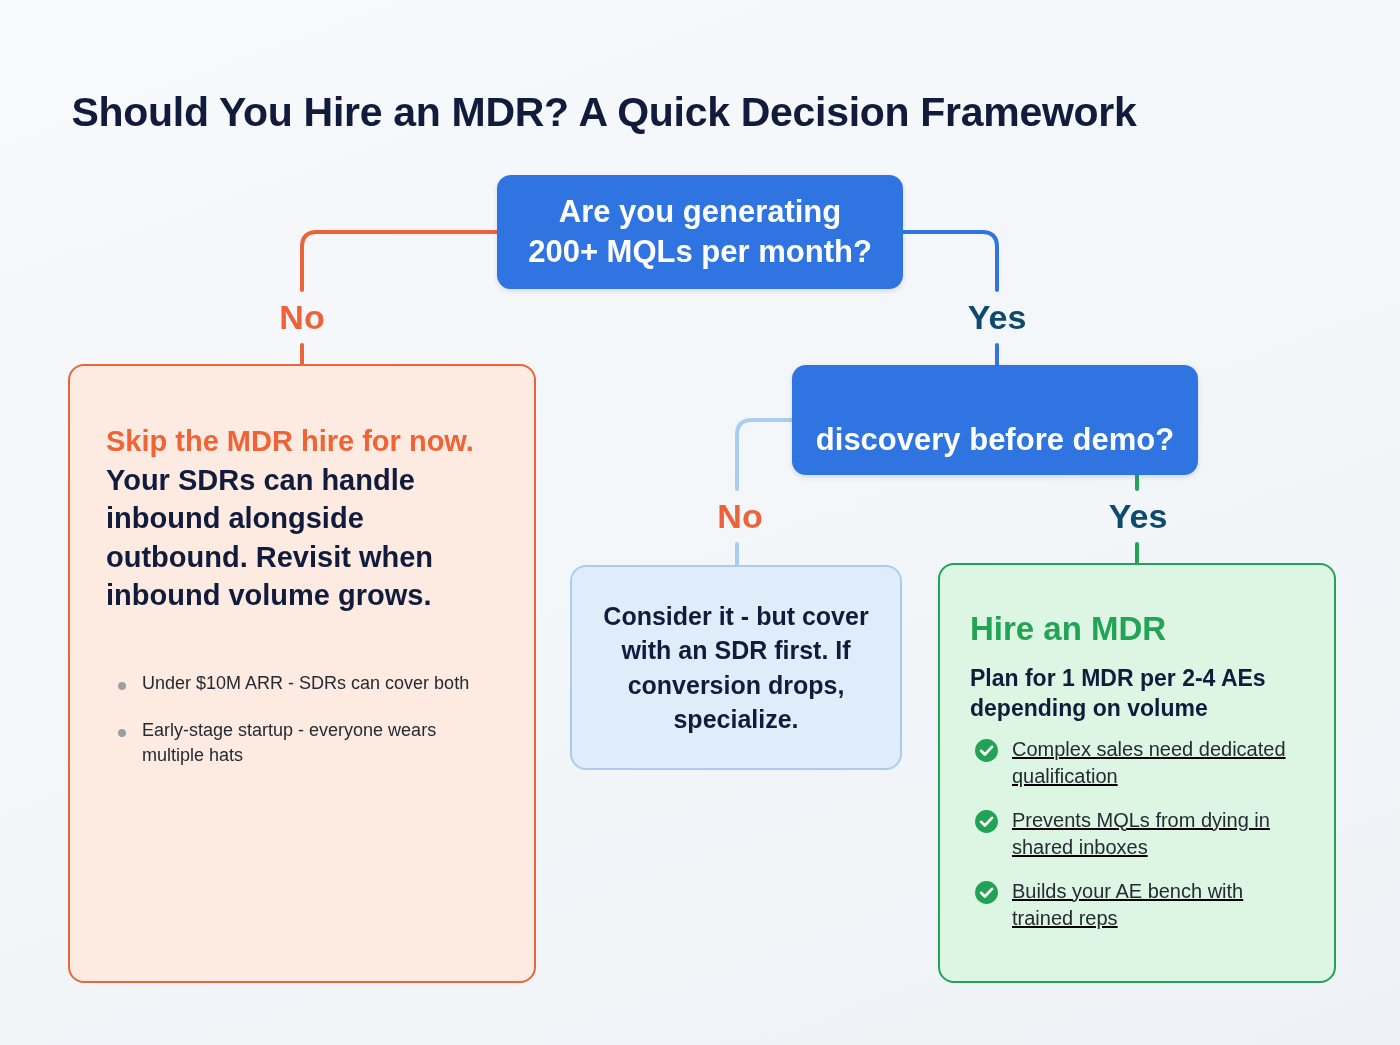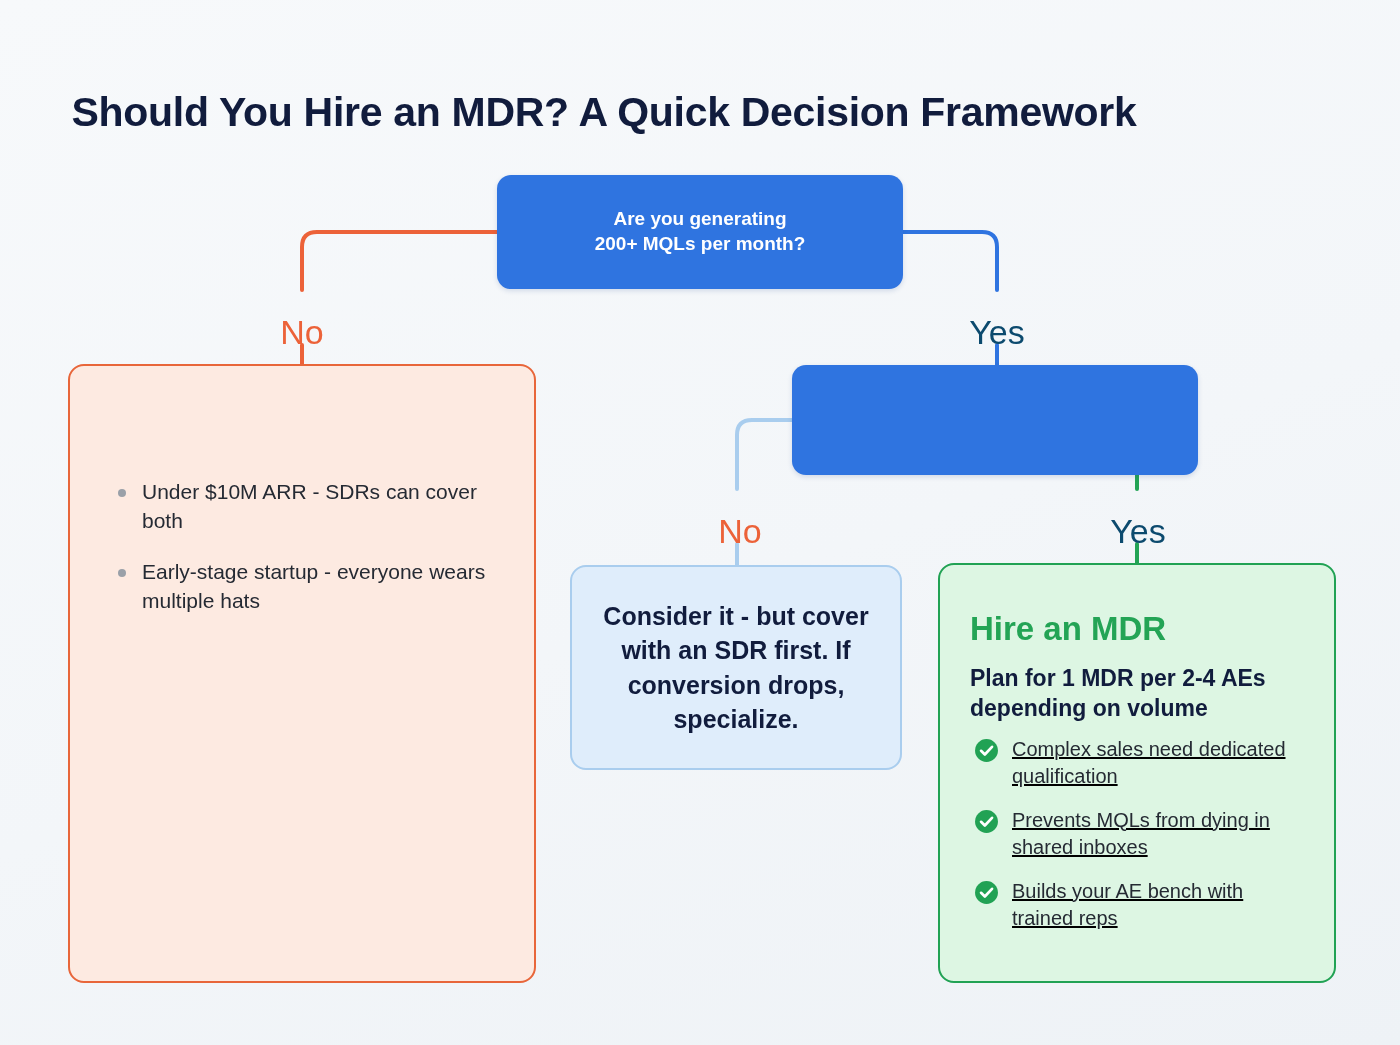--- a/index.html
+++ b/index.html
@@ -41,21 +41,21 @@
     height: 1045px;
     pointer-events: none;
   }
 
   
   .decision-box {
     position: absolute;
     background: #2f74e0;
     border-radius: 14px;
     color: #ffffff;
-    font-size: 19px;
+    font-size: 31px;
     font-weight: bold;
     line-height: 1.30;
     text-align: center;
     display: flex;
     align-items: center;
     justify-content: center;
     box-sizing: border-box;
     padding: 10px 18px;
     box-shadow: 0 2px 5px rgba(30,70,140,0.16);
   }
@@ -69,24 +69,23 @@
     left: 792px;
     top: 365px;
     width: 406px;
     height: 110px;
   }
 
   
   .branch-label {
     position: absolute;
     font-size: 34px;
-    font-weight: normal;
+    font-weight: bold;
     text-align: center;
     white-space: nowrap;
-    margin-top: 15px;
   }
   .branch-no  { color: #ec6239; }
   .branch-yes { color: #0c4a6e; }
   #branch-no-1  { left: 240px;  top: 298px; width: 124px; }
   #branch-yes-1 { left: 935px;  top: 298px; width: 124px; }
   #branch-no-2  { left: 678px;  top: 497px; width: 124px; }
   #branch-yes-2 { left: 1076px; top: 497px; width: 124px; }
 
   
   .outcome-card {
@@ -118,21 +117,21 @@
     color: #ef6336;
   }
   #skip-bullets {
     list-style: none;
     margin: 56px 0 0 0;
     padding: 0;
   }
   #skip-bullets li {
     position: relative;
     padding-left: 36px;
-    font-size: 21px;
+    font-size: 18px;
     line-height: 1.36;
     color: #252a33;
     margin-bottom: 23px;
   }
   #skip-bullets li::before {
     content: "";
     position: absolute;
     left: 12px;
     top: 11px;
     width: 8px;
@@ -236,29 +235,31 @@
   <div class="decision-box" id="decision-mqls">
     <span>
       <span>Are you generating</span><br>
       <span>200+ MQLs per month?</span>
     </span>
   </div>
 
   <div class="decision-box" id="decision-discovery">
     <span>
       <br>
+      <span>discovery before demo?</span>
     </span>
   </div>
 
   <div class="branch-label branch-no" id="branch-no-1">No</div>
   <div class="branch-label branch-yes" id="branch-yes-1">Yes</div>
   <div class="branch-label branch-no" id="branch-no-2">No</div>
   <div class="branch-label branch-yes" id="branch-yes-2">Yes</div>
 
   <div class="outcome-card" id="card-skip">
+    <p id="skip-statement"><span id="skip-headline">Skip the MDR hire for now.</span><span> Your SDRs can handle inbound alongside outbound. Revisit when inbound volume grows.</span></p>
     <ul id="skip-bullets">
       <li>Under $10M ARR - SDRs can cover both</li>
       <li>Early-stage startup - everyone wears multiple hats</li>
     </ul>
   </div>
 
   <div class="outcome-card" id="card-consider">
     <p id="consider-text">Consider it - but cover with an SDR first. If conversion drops, specialize.</p>
   </div>
 

